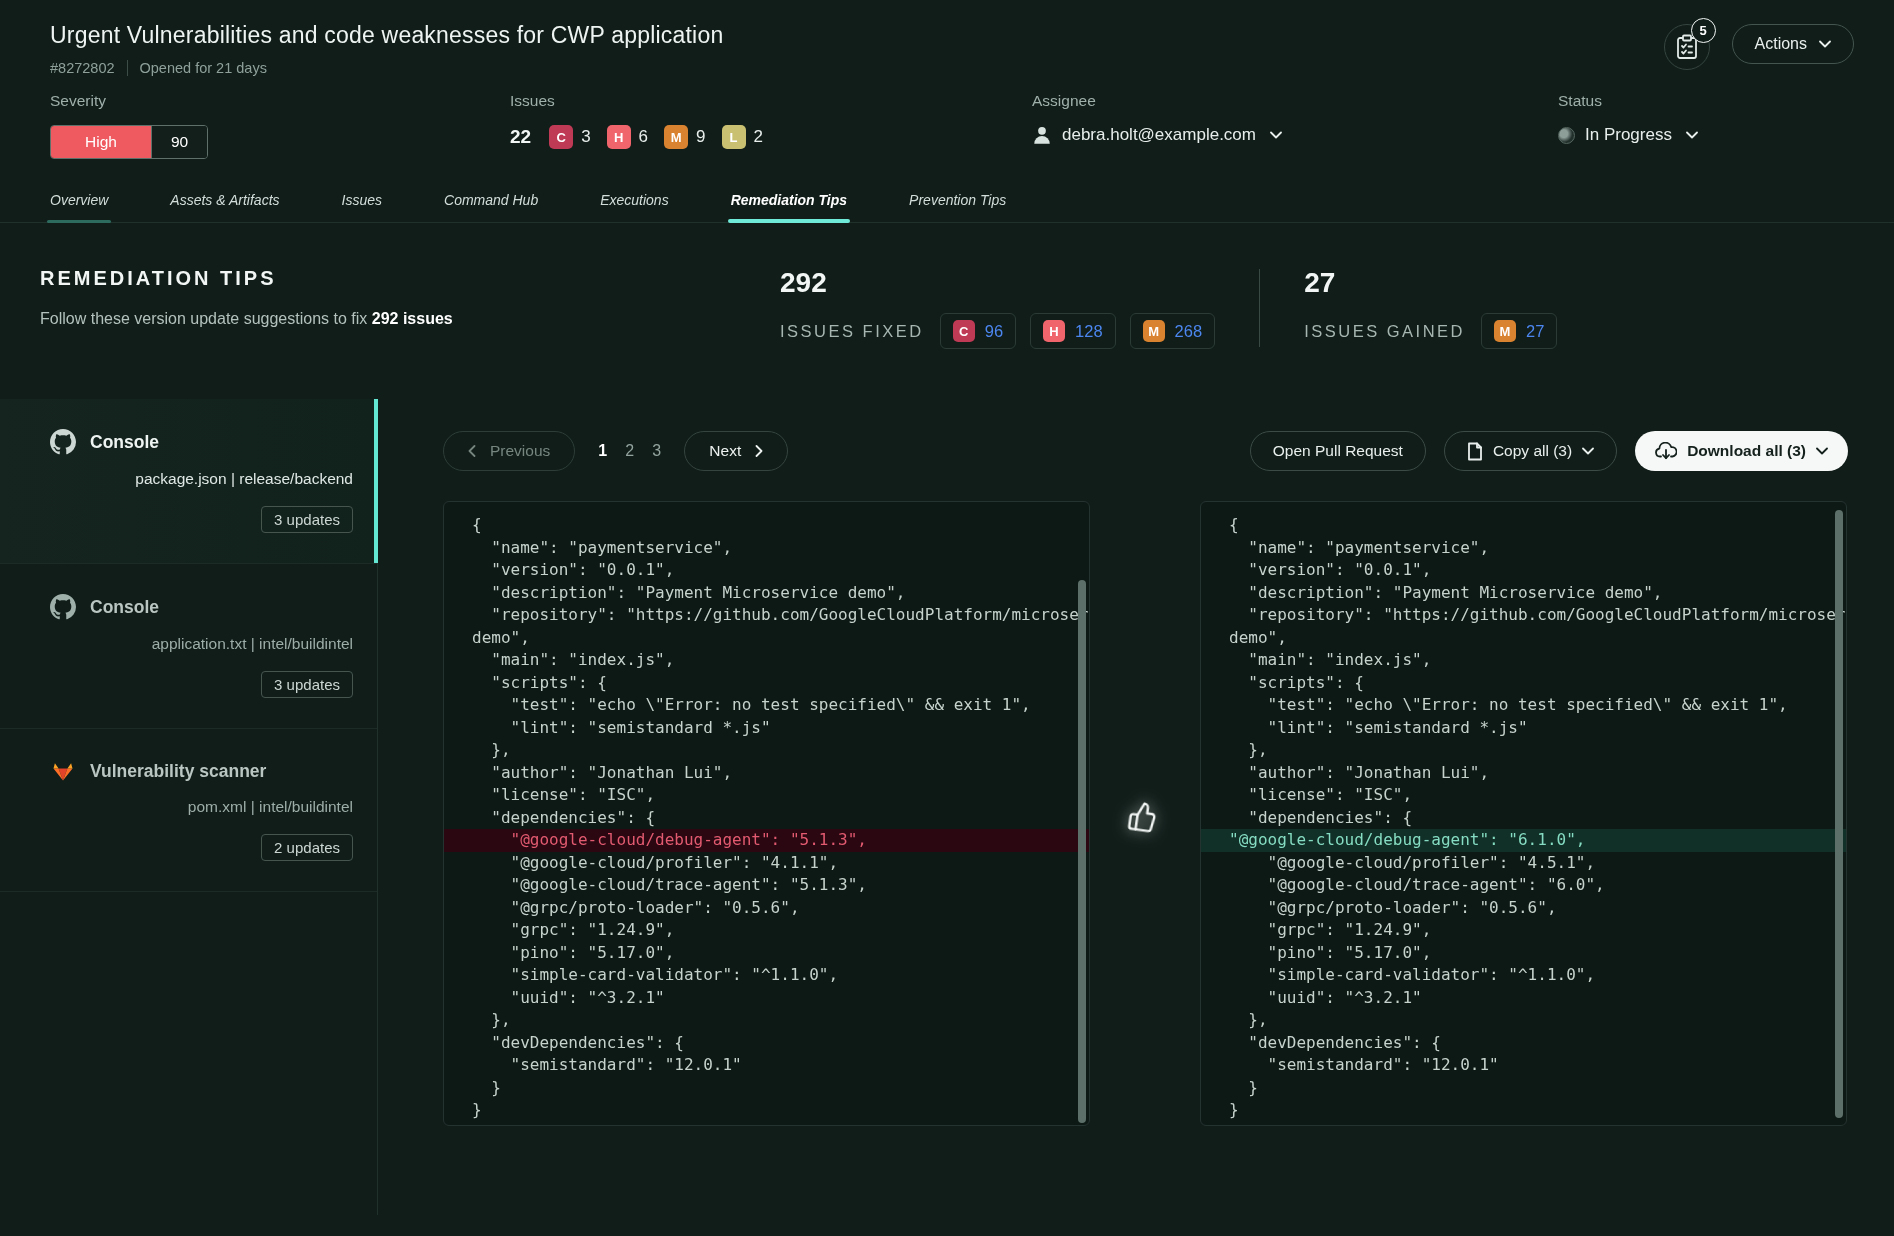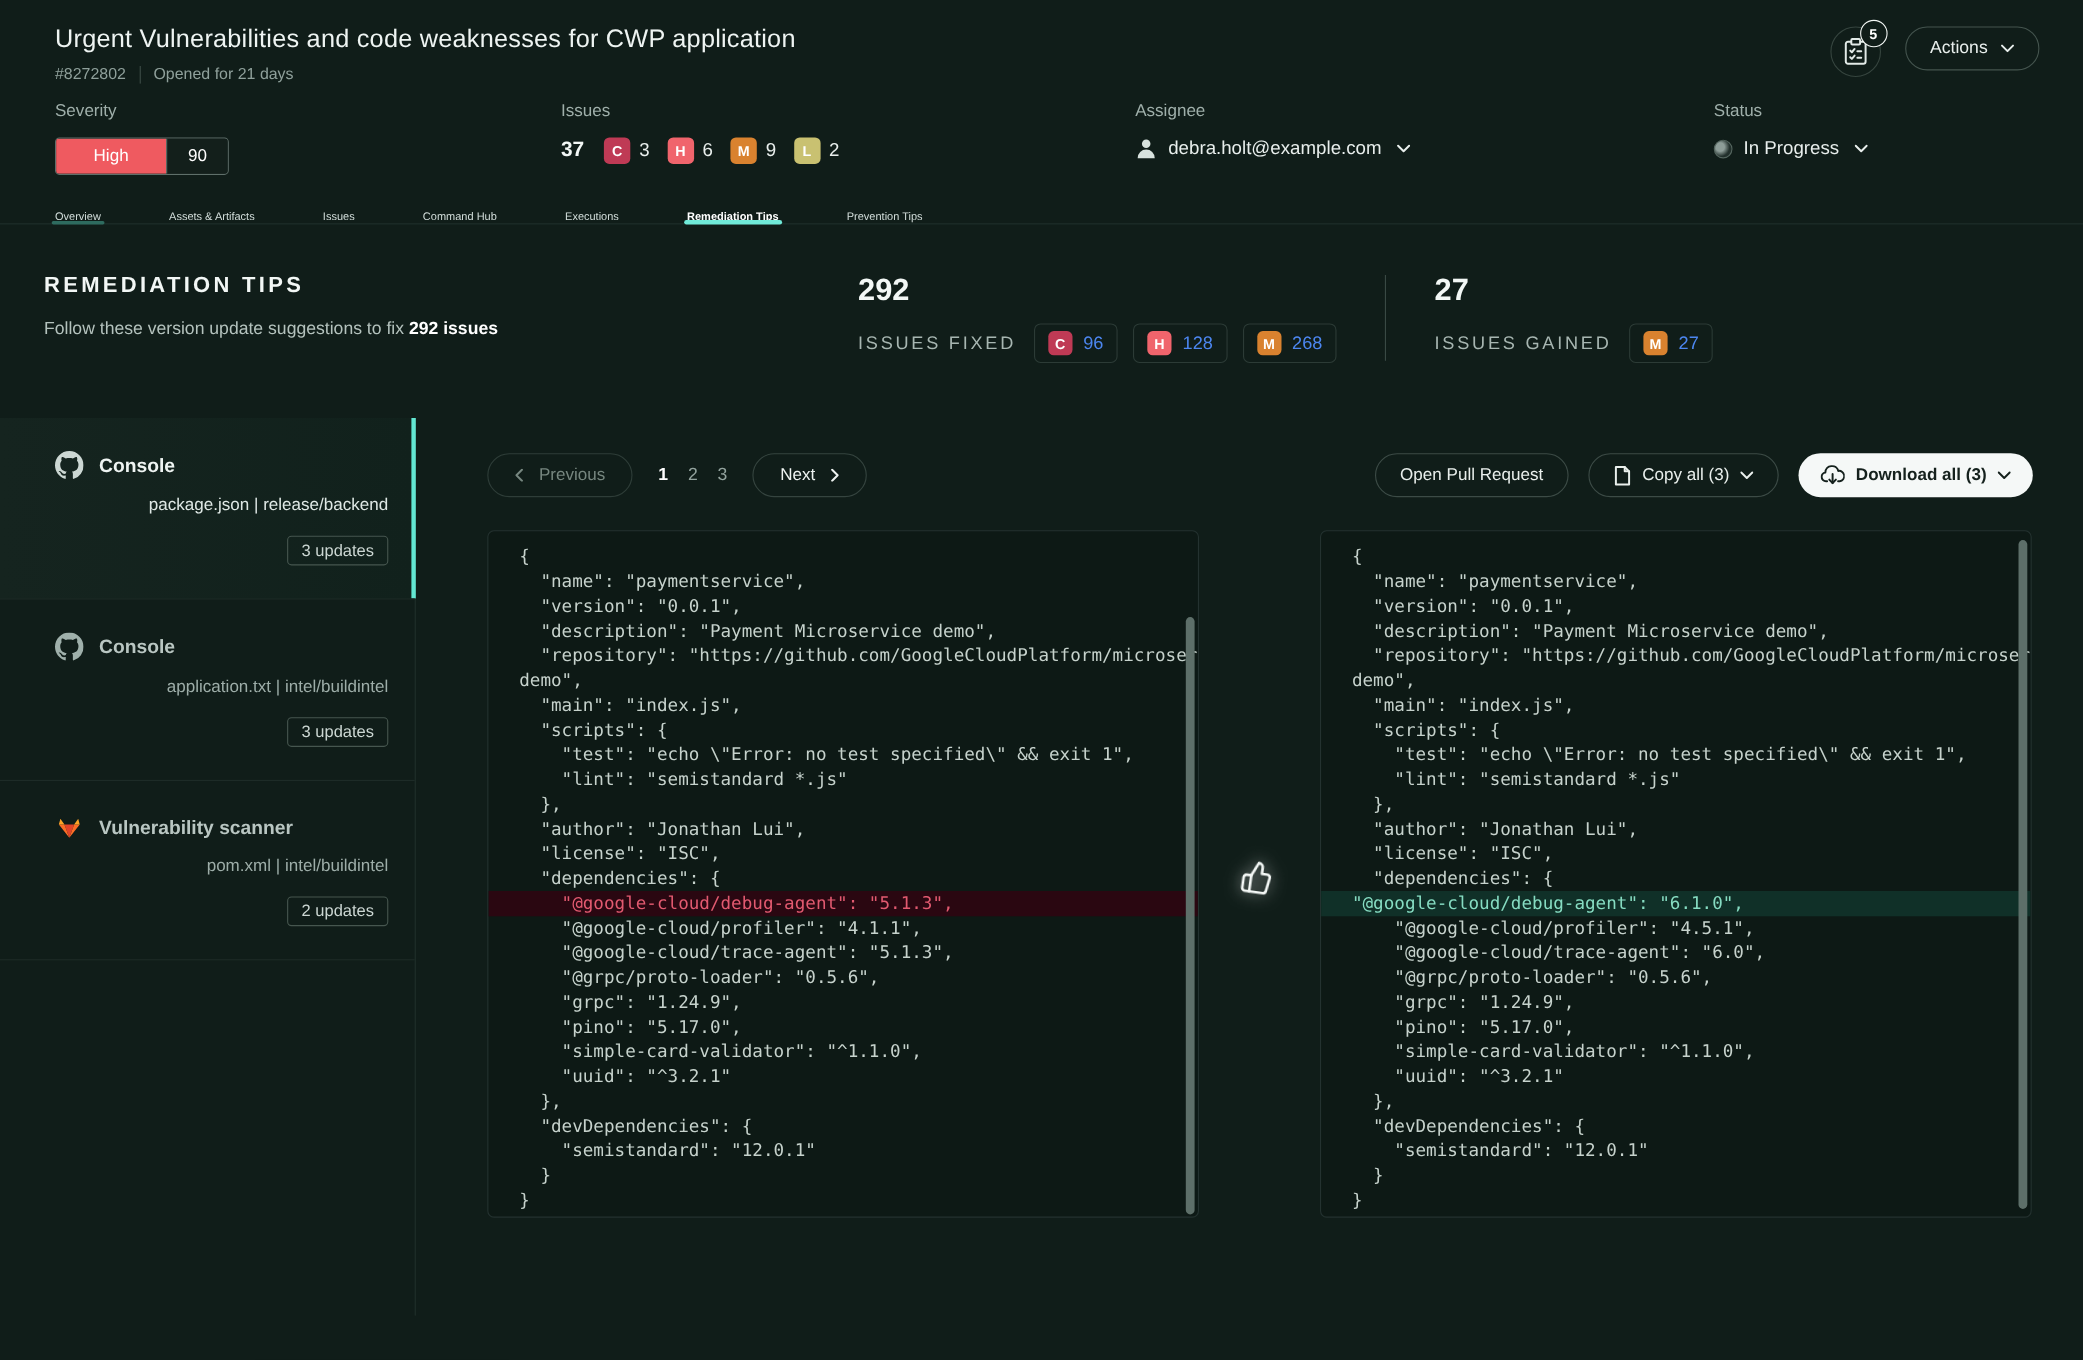--- a/index.html
+++ b/index.html
@@ -35,21 +35,21 @@
   .issues-total { font-size:19px; font-weight:700; color:#f2f7f5; margin-right:18px; }
   .sq { display:inline-flex; width:24px; height:24px; border-radius:5px; align-items:center; justify-content:center;
     color:#fff; font-size:13px; font-weight:700; }
   .ib { display:inline-flex; align-items:center; gap:8px; margin-right:16px; }
   .ib-count { font-size:17px; color:#e8eeec; }
   .dd-value { display:flex; align-items:center; gap:10px; font-size:17px; color:#e8eeec; cursor:pointer; }
   .status-orb { width:17px; height:17px; border-radius:50%;
     background:radial-gradient(circle at 32% 38%, #8d9d98 0 28%, #22302c 62%); border:1.5px solid #55665f; }
   
   .tabs { display:flex; gap:62px; padding:14px 0 0 50px; border-bottom:1px solid #20302b; margin-top:2px; }
-  .tab { font-size:10px; color:#d3dedb; position:relative; cursor:pointer; }
+  .tab { font-size:14px; font-style:italic; color:#d3dedb; padding-bottom:14px; position:relative; cursor:pointer; }
   .tab.active { color:#ffffff; font-weight:700; }
   .tab.active::after { content:""; position:absolute; left:-3px; right:-3px; bottom:-1px; height:4px;
     background:#70ead8; border-radius:2px; }
   .tab.marked::after { content:""; position:absolute; left:-3px; right:-3px; bottom:-1px; height:3px;
     background:#2e6b5f; border-radius:2px; }
   
   .summary { display:flex; height:176px; padding:44px 0 0 40px; }
   .sum-left { width:740px; }
   .sum-title { font-size:20px; font-weight:700; letter-spacing:3px; color:#f2f7f5; }
   .sum-sub { margin-top:20px; font-size:16px; color:#b4c2bd; }
@@ -151,21 +151,21 @@
   <div>
     <div class="meta-label">Severity</div>
     <div class="sev-badge">
       <span class="sev-level">High</span>
       <span class="sev-score">90</span>
     </div>
   </div>
   <div>
     <div class="meta-label">Issues</div>
     <div class="issues-line">
-      <span class="issues-total">37</span>
+      <span class="issues-total">22</span>
       <span style="display:inline-flex;align-items:center;">
           <span class="ib">
             <span class="sq" style="background: rgb(191, 58, 85);">C</span>
             <span class="ib-count">3</span>
           </span>
           <span class="ib">
             <span class="sq" style="background: rgb(240, 100, 108);">H</span>
             <span class="ib-count">6</span>
           </span>
           <span class="ib">

